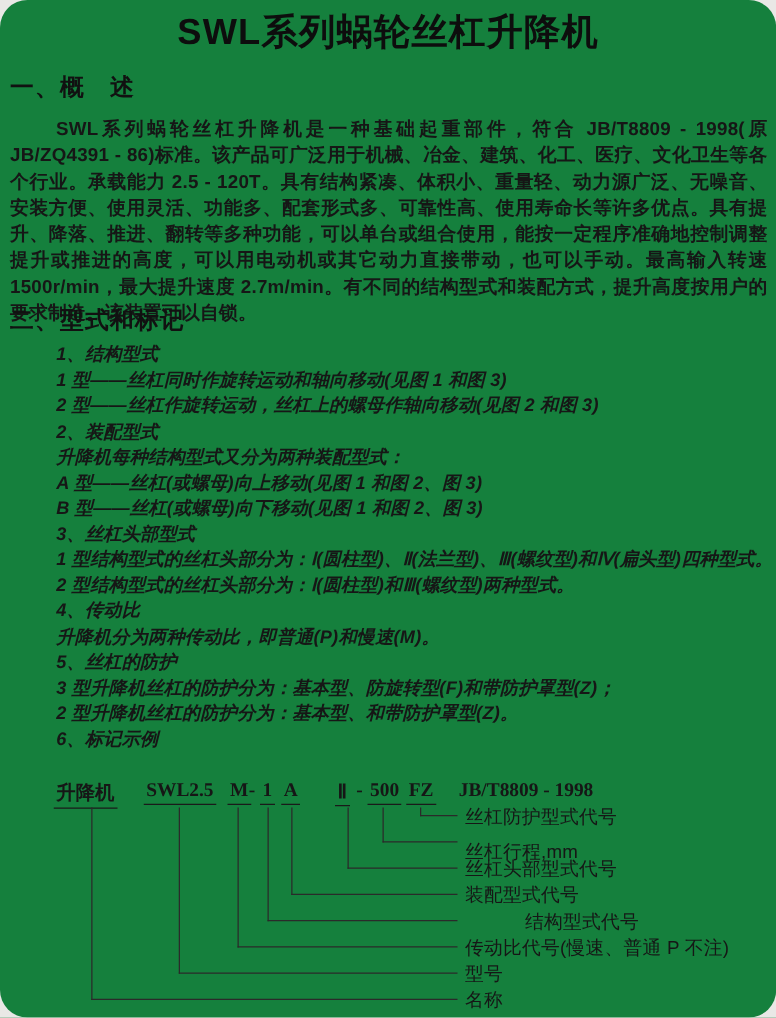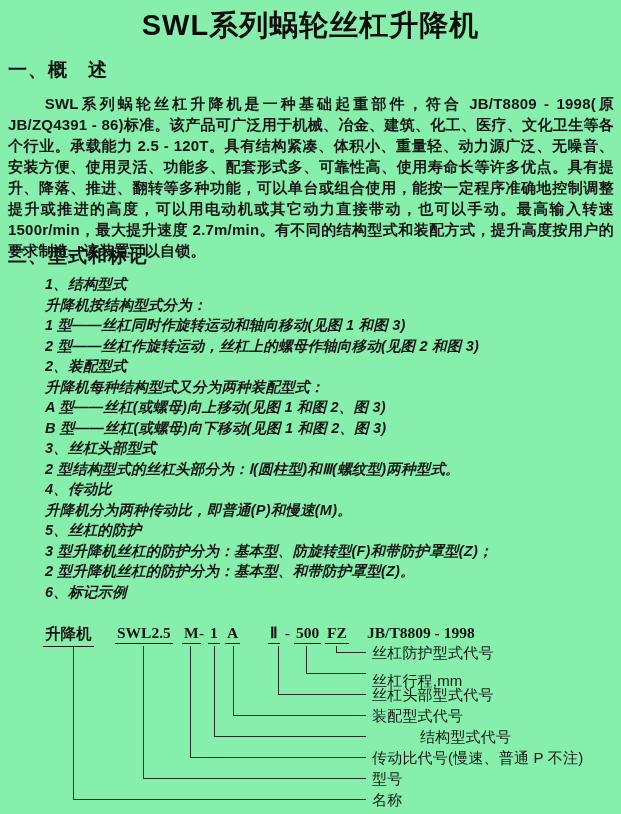--- a/index.html
+++ b/index.html
@@ -3,23 +3,24 @@
 <meta charset="utf-8">
 <style>
   * { margin: 0; padding: 0; box-sizing: border-box; }
   html, body { background: #e9e8e6; }
   body { font-family: "Liberation Sans", sans-serif; }
   .page {
     position: relative;
     width: 621px;
     height: 814px;
     margin: 0 auto;
-    background: #86efac;
+    background: #15803d;
     color: #161616;
     overflow: hidden;
+    border-radius: 22px;
   }
   .doc-title {
     position: absolute;
     top: 6px; left: 0; right: 0;
     text-align: center;
     font-size: 29px;
     font-weight: 900;
     letter-spacing: 1px;
     color: #0d0d0d;
   }
@@ -117,28 +118,28 @@
   <div class="doc-title">SWL系列蜗轮丝杠升降机</div>
 
   <div class="sec-heading" id="sec1-heading">一、概　述</div>
 
   <div class="overview-par">SWL系列蜗轮丝杠升降机是一种基础起重部件，符合 JB/T8809 - 1998(原 JB/ZQ4391 - 86)标准。该产品可广泛用于机械、冶金、建筑、化工、医疗、文化卫生等各个行业。承载能力 2.5 - 120T。具有结构紧凑、体积小、重量轻、动力源广泛、无噪音、安装方便、使用灵活、功能多、配套形式多、可靠性高、使用寿命长等许多优点。具有提升、降落、推进、翻转等多种功能，可以单台或组合使用，能按一定程序准确地控制调整提升或推进的高度，可以用电动机或其它动力直接带动，也可以手动。最高输入转速 1500r/min，最大提升速度 2.7m/min。有不同的结构型式和装配方式，提升高度按用户的要求制造。该装置可以自锁。</div>
 
   <div class="sec-heading" id="sec2-heading">二、型式和标记</div>
 
   <div class="types-block">
     <div class="types-line">1、结构型式</div>
-    <div class="types-line">升降机按结构型式分为：</div>
     <div class="types-line">1 型——丝杠同时作旋转运动和轴向移动(见图 1 和图 3)</div>
     <div class="types-line">2 型——丝杠作旋转运动，丝杠上的螺母作轴向移动(见图 2 和图 3)</div>
     <div class="types-line">2、装配型式</div>
     <div class="types-line">升降机每种结构型式又分为两种装配型式：</div>
     <div class="types-line">A 型——丝杠(或螺母)向上移动(见图 1 和图 2、图 3)</div>
     <div class="types-line">B 型——丝杠(或螺母)向下移动(见图 1 和图 2、图 3)</div>
     <div class="types-line">3、丝杠头部型式</div>
+    <div class="types-line">1 型结构型式的丝杠头部分为：Ⅰ(圆柱型)、Ⅱ(法兰型)、Ⅲ(螺纹型)和Ⅳ(扁头型)四种型式。</div>
     <div class="types-line">2 型结构型式的丝杠头部分为：Ⅰ(圆柱型)和Ⅲ(螺纹型)两种型式。</div>
     <div class="types-line">4、传动比</div>
     <div class="types-line">升降机分为两种传动比，即普通(P)和慢速(M)。</div>
     <div class="types-line">5、丝杠的防护</div>
     <div class="types-line">3 型升降机丝杠的防护分为：基本型、防旋转型(F)和带防护罩型(Z)；</div>
     <div class="types-line">2 型升降机丝杠的防护分为：基本型、和带防护罩型(Z)。</div>
     <div class="types-line">6、标记示例</div>
   </div>
 
   <div class="diagram">

